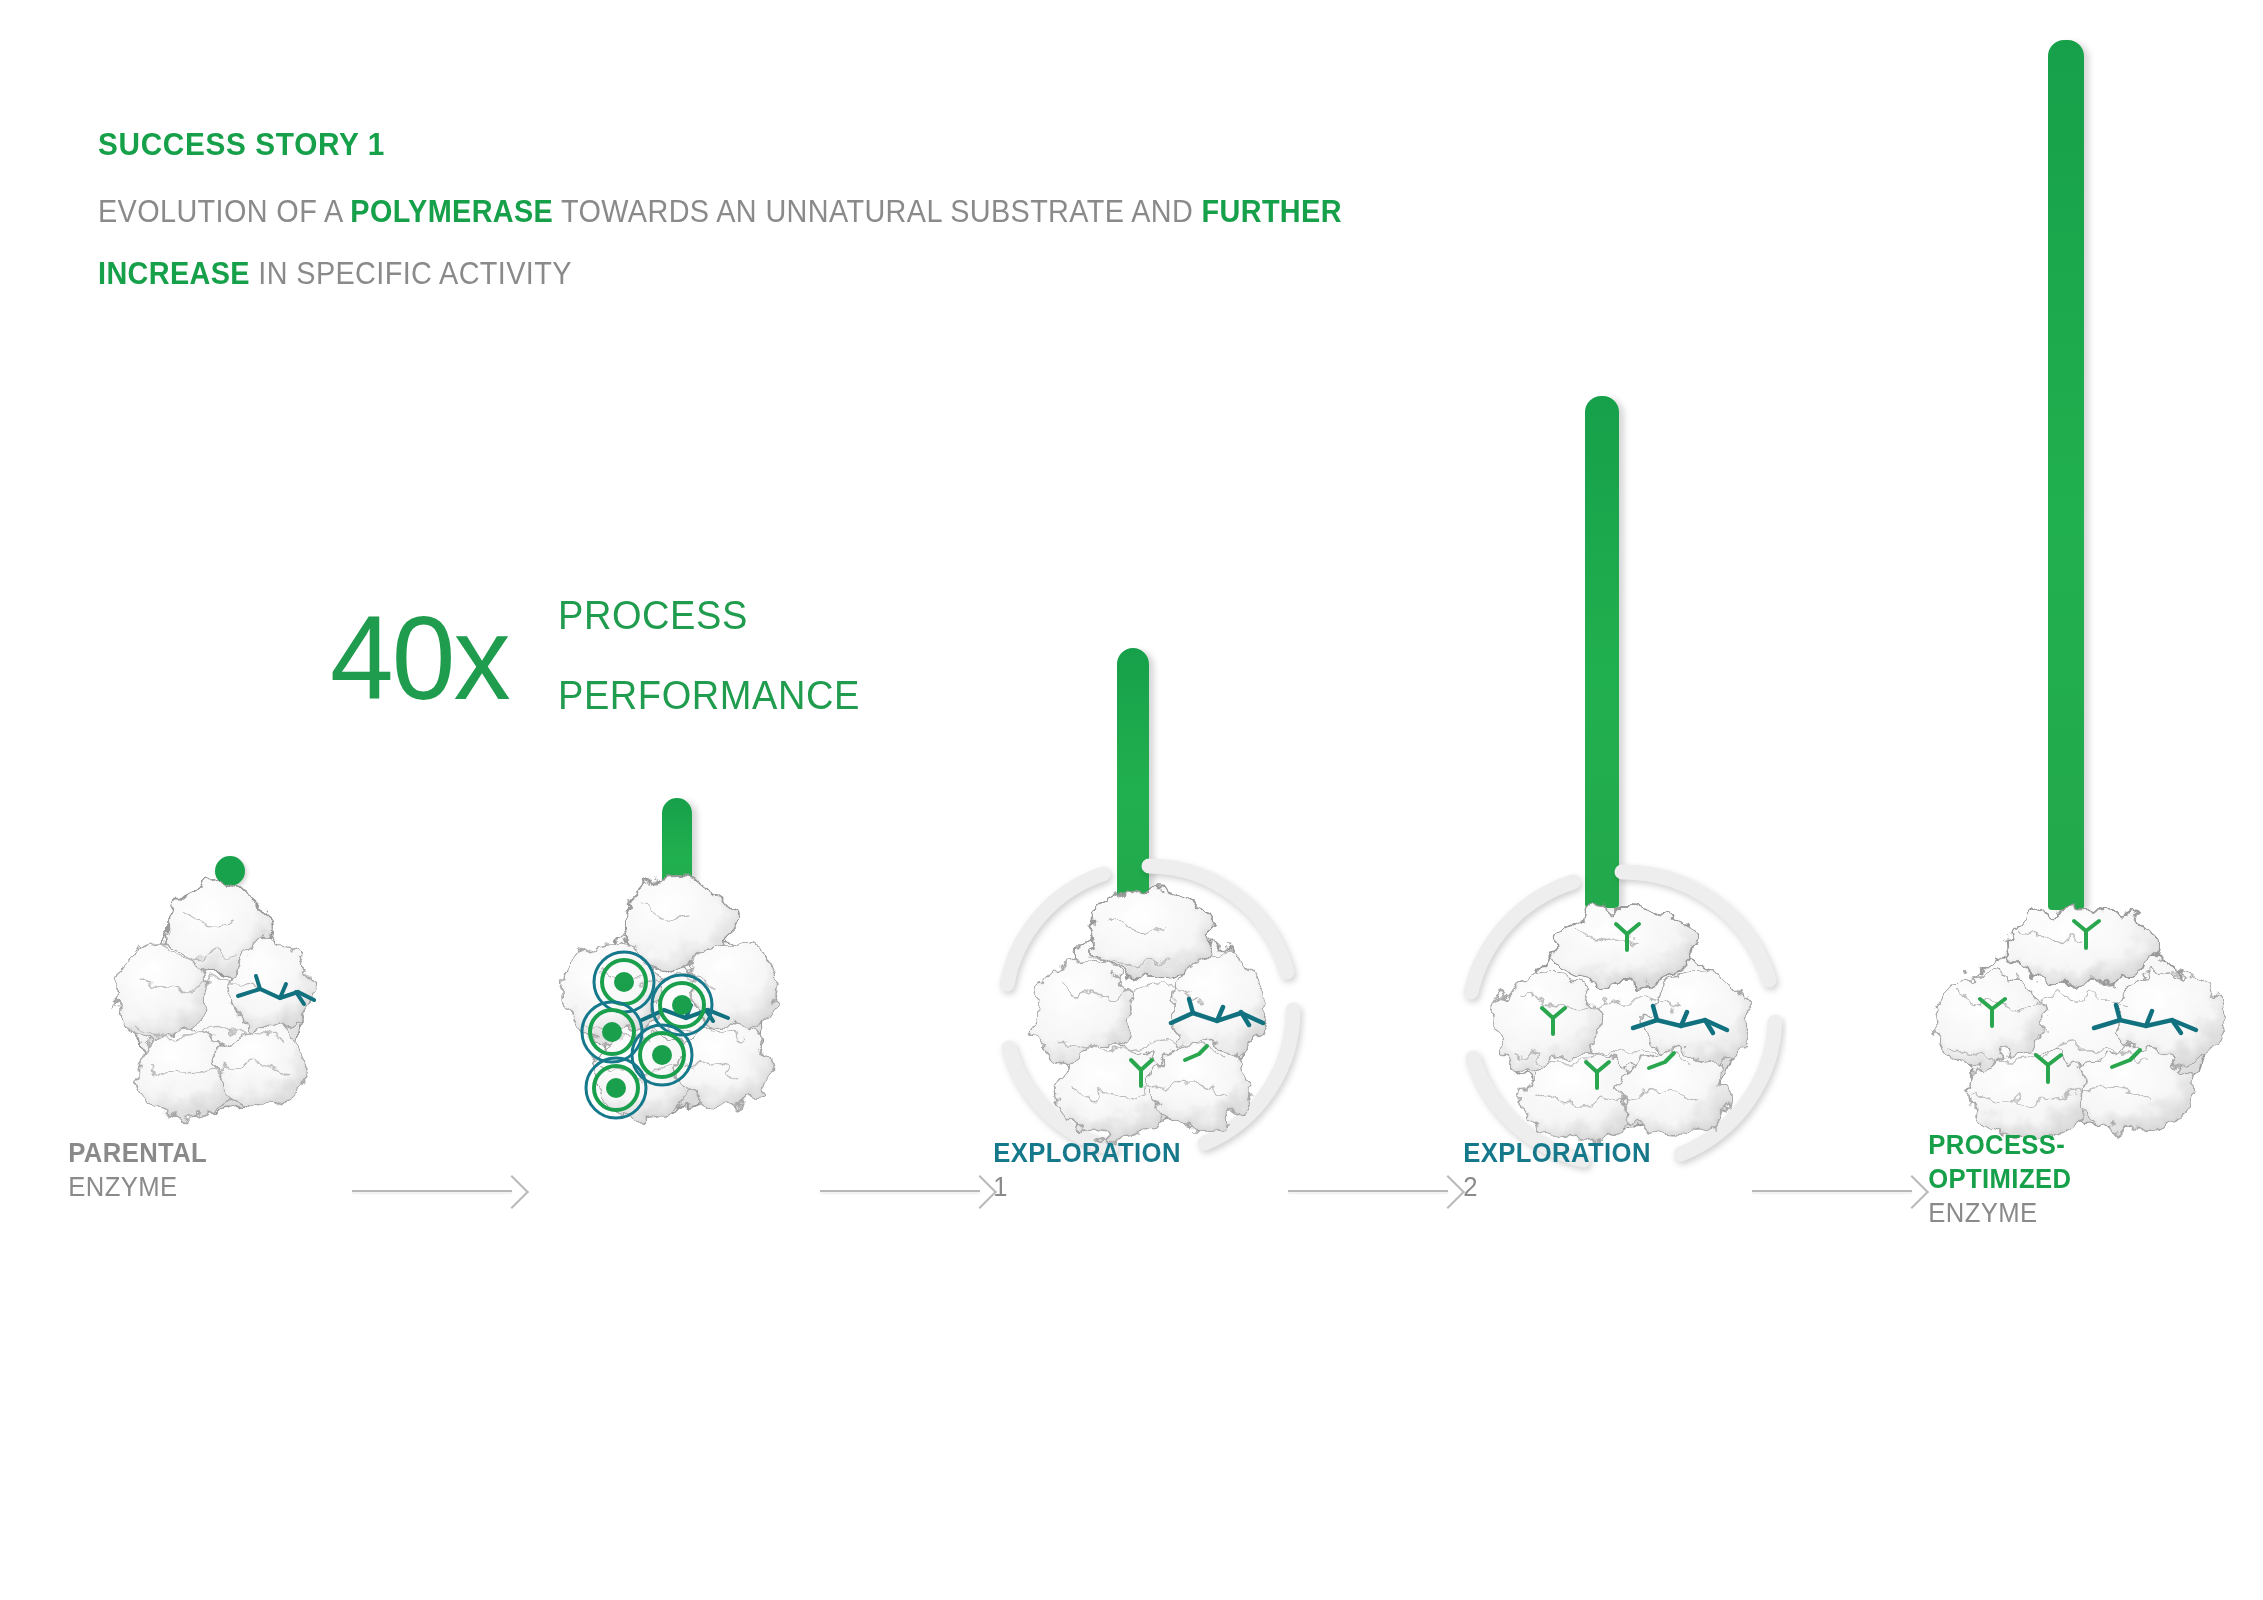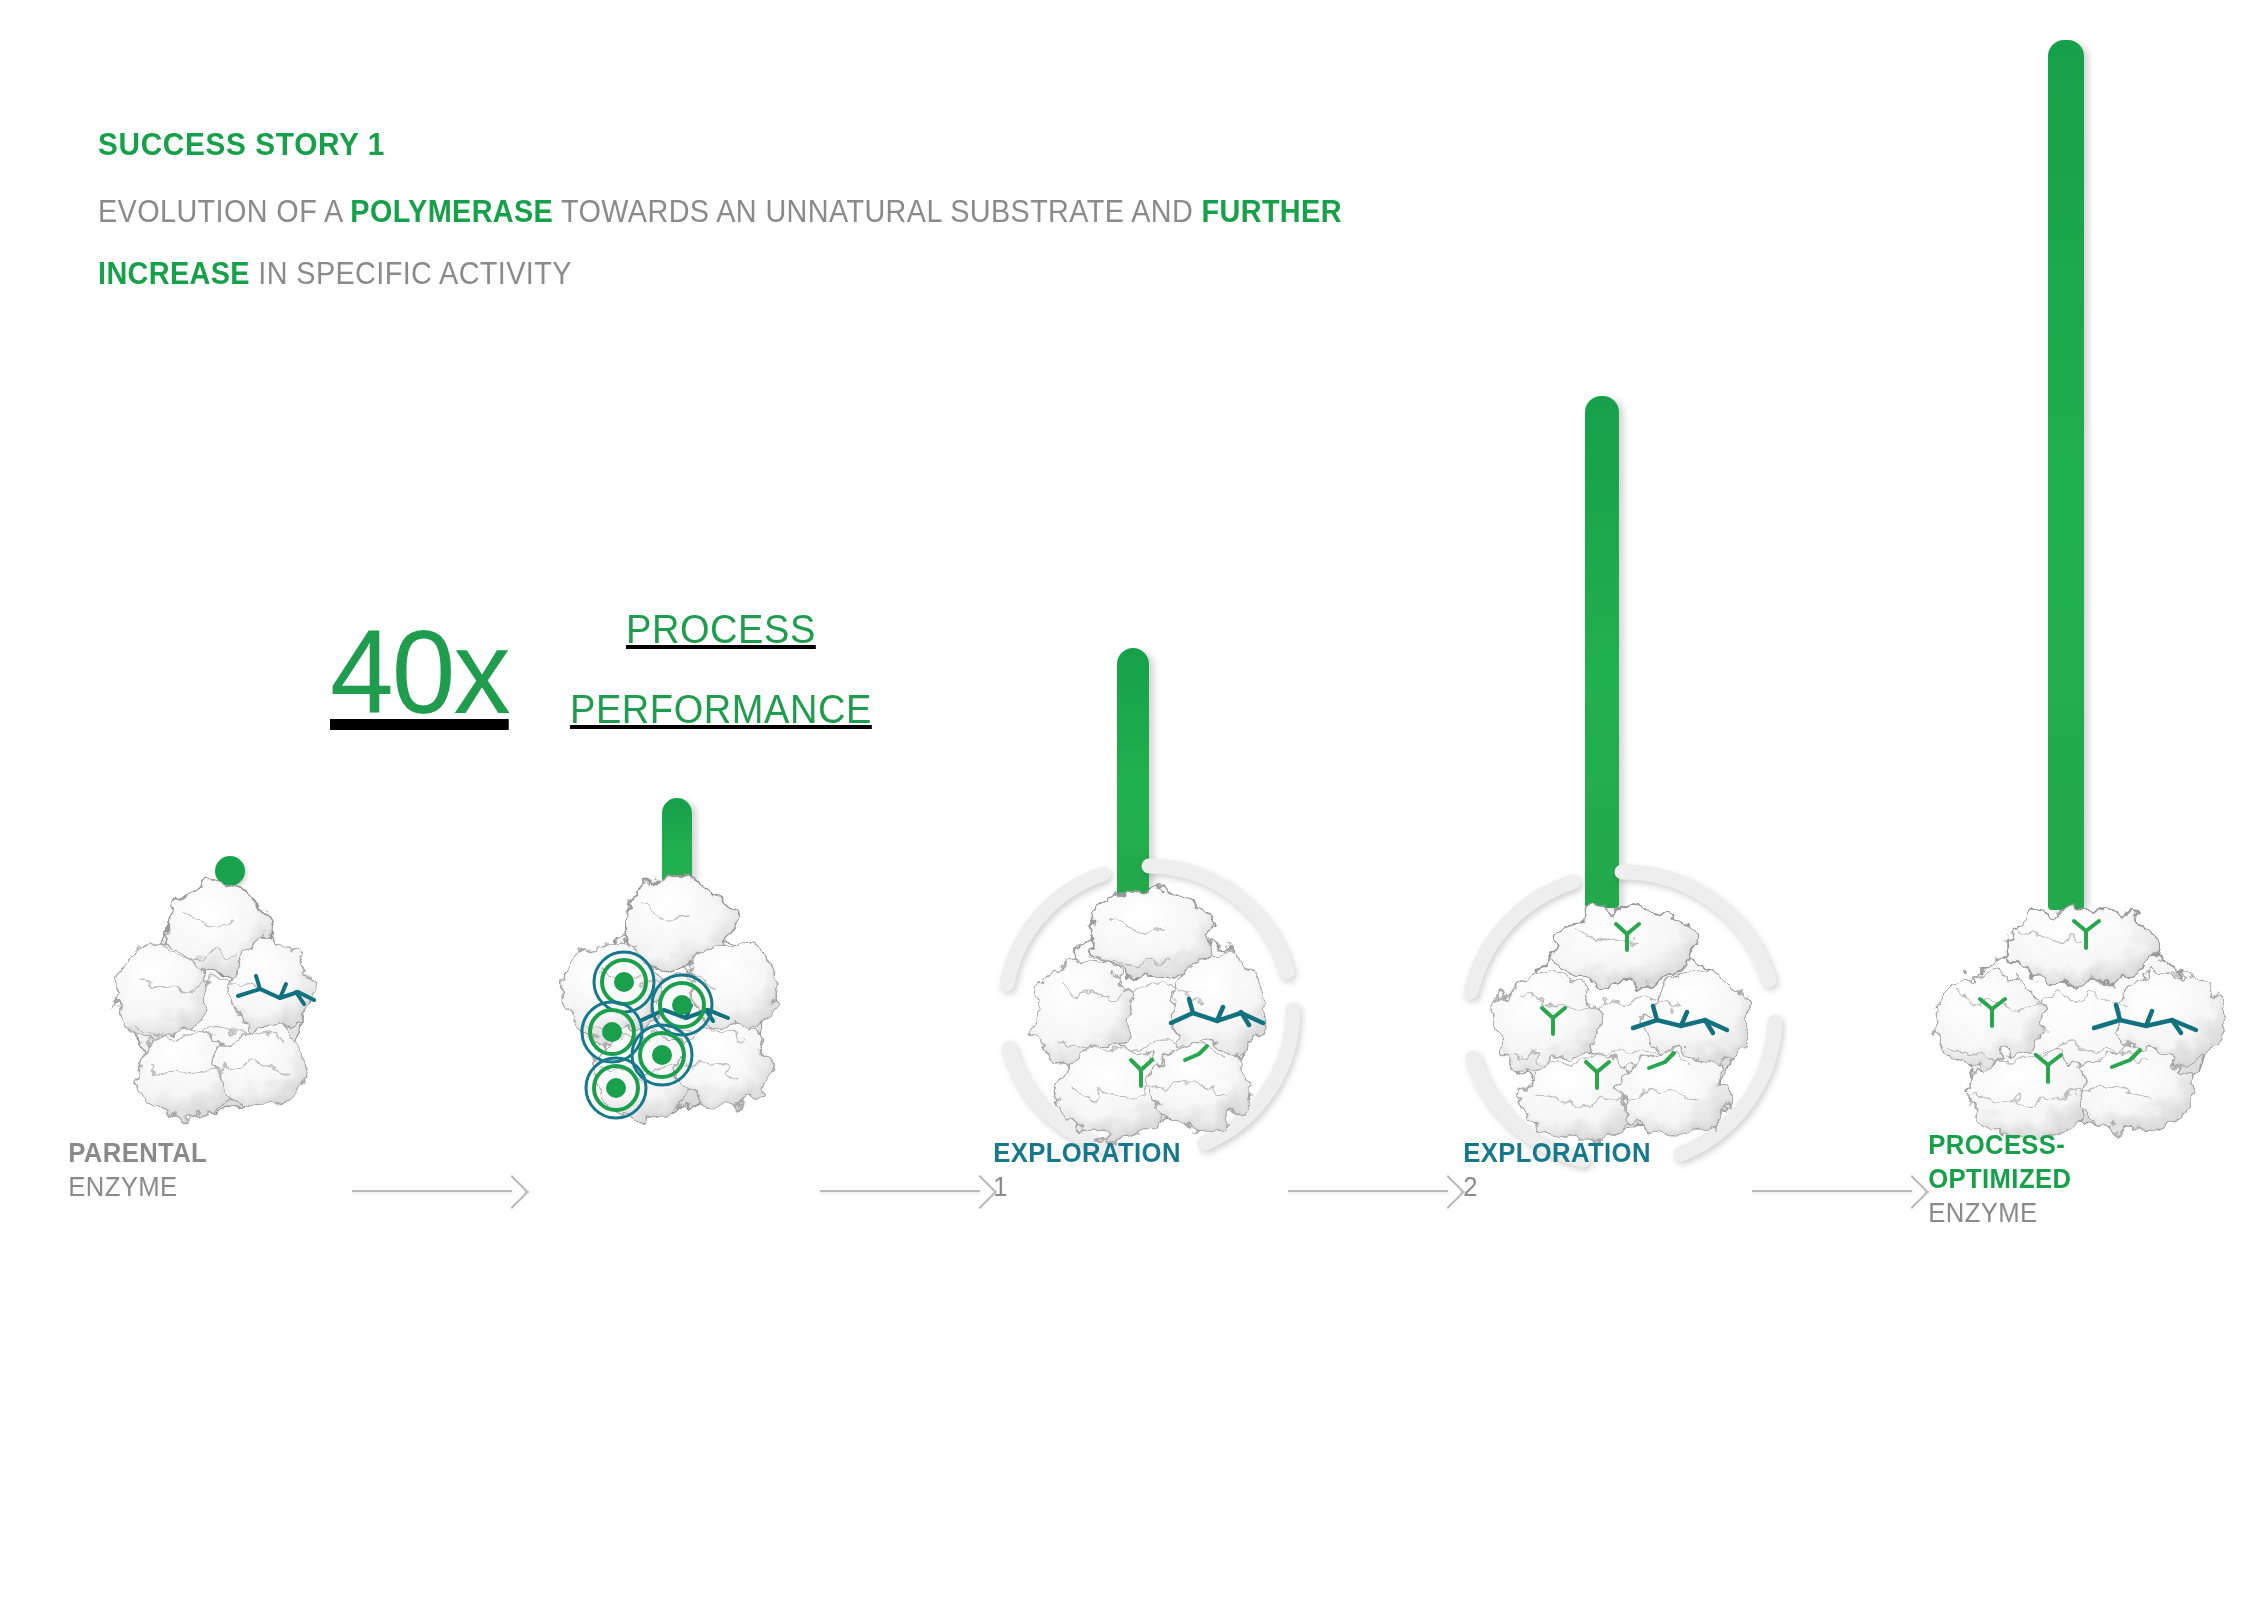--- a/index.html
+++ b/index.html
@@ -18,27 +18,27 @@
     margin-bottom:18px;
   }
   .sub-line{
     font-size:31px;color:#8a8a8a;letter-spacing:.4px;line-height:62px;
     font-family:"Liberation Sans Narrow","Liberation Sans",sans-serif;
     transform:scaleX(.93);transform-origin:left center;white-space:nowrap;
   }
   .sub-line b{color:#16a04a;font-weight:bold;}
 
   
-  #kpi{position:absolute;left:330px;top:589px;display:flex;align-items:center;text-decoration:underline;}
+  #kpi{position:absolute;left:330px;top:575px;display:flex;align-items:center;}
   #kpi-value{
     font-size:118px;line-height:110px;color:#1f9c4d;font-weight:normal;
     font-family:"Liberation Sans Narrow","Liberation Sans",sans-serif;
     letter-spacing:-2px;transform:scaleX(.97);transform-origin:left center;
   }
-  #kpi-text{margin-left:56px;padding-bottom:6px;text-align:center;}
+  #kpi-text{margin-left:44px;padding-bottom:6px;}
   .kpi-line{
     font-size:40px;line-height:80px;color:#1f9c4d;letter-spacing:.6px;
     font-family:"Liberation Sans Narrow","Liberation Sans",sans-serif;
     transform:scaleX(.95);transform-origin:left center;white-space:nowrap;
   }
 
   
   .col{position:absolute;bottom:0;width:330px;height:760px;}
 
   .bar{

